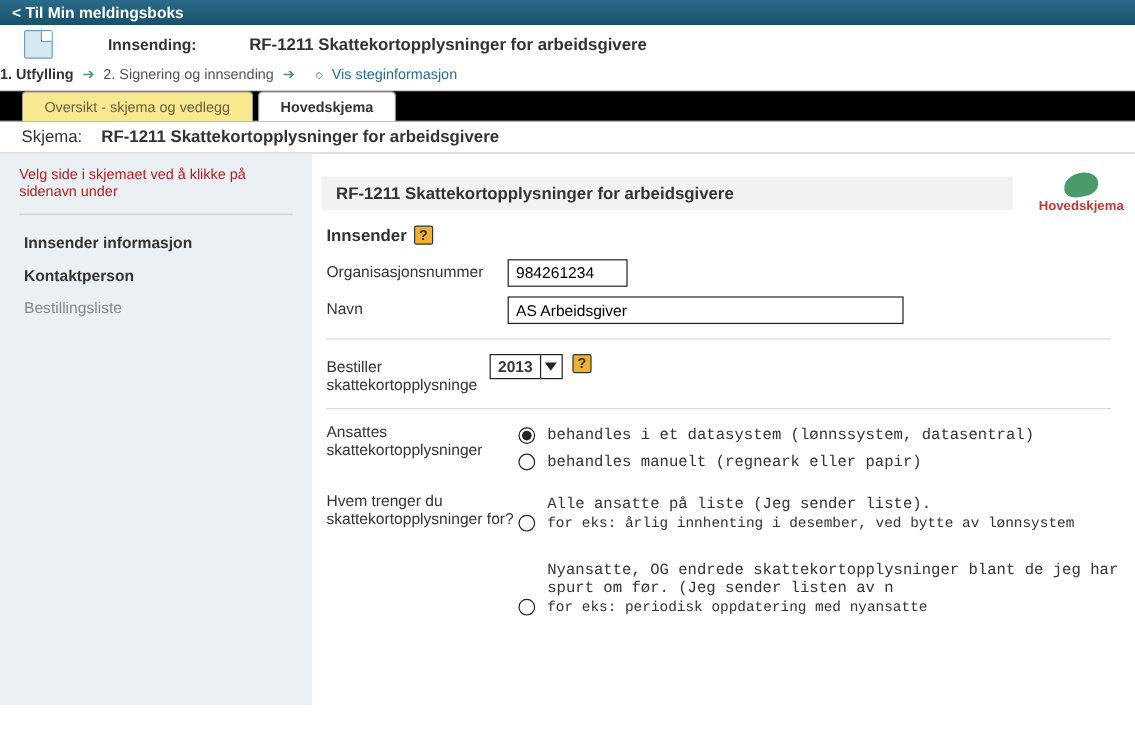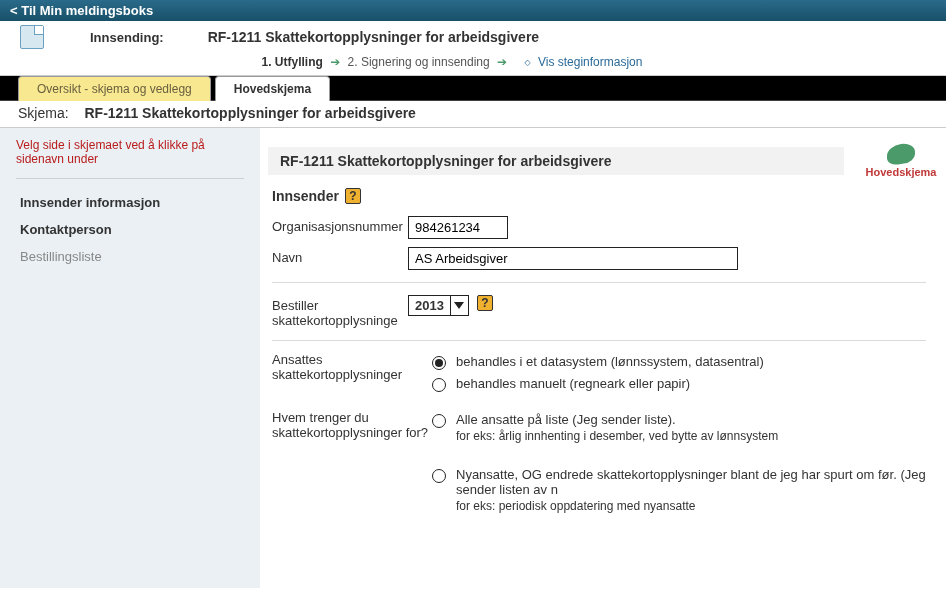--- a/index.html
+++ b/index.html
@@ -43,21 +43,21 @@
       width: 8px; height: 8px;
       background: #fff;
       border-left: 1px solid #6aa0c0;
       border-bottom: 1px solid #6aa0c0;
     }
     .header-label { font-size: 13px; margin-right: 8px; font-weight: bold; }
     .header-title { font-size: 14px; font-weight: bold; }
     .step-row {
       font-size: 12px;
       padding: 2px 42px 4px 0;
-      text-align: center;
+      text-align: left;
       color: #555;
     }
     .step-row .active { color: #333; font-weight: bold; }
     .step-row .arrow { color: #4a9a6a; margin: 0 4px; }
     .step-row .link { color: #2a6a9a; cursor: pointer; }
     .step-row .sq { color: #2a6a9a; margin-right: 4px; font-size: 8px; vertical-align: middle; }
     .divider-line {
       border-top: 1px solid #ccc;
       margin-top: 2px;
     }
@@ -181,20 +181,21 @@
       width: 160px;
       flex-shrink: 0;
       padding-top: 1px;
     }
     .text-input {
       border: 1.5px solid #222;
       padding: 3px 6px;
       font-family: inherit;
       font-size: 13px;
       background: #fff;
+      margin-left: 15px;
     }
     .text-input.small { width: 100px; }
     .text-input.wide { width: 330px; }
     .select-wrap {
       display: inline-flex;
       border: 1.5px solid #222;
       align-items: stretch;
     }
     .select-wrap .sel-val {
       padding: 2px 6px;
@@ -223,23 +224,24 @@
     }
     .radio-group {
       display: flex;
       padding: 2px 4px;
     }
     .radio-col {
       flex: 1;
     }
     .radio-row {
       display: flex;
-      align-items: flex-start;
+      align-items: flex-end;
       padding: 3px 0;
       font-size: 13px;
+      font-family: Liberation Mono, monospace;
     }
     .radio-circ {
       width: 14px; height: 14px;
       border: 1.5px solid #222;
       border-radius: 50%;
       margin: 2px 10px 0 0;
       flex-shrink: 0;
       display: flex;
       align-items: center;
       justify-content: center;

